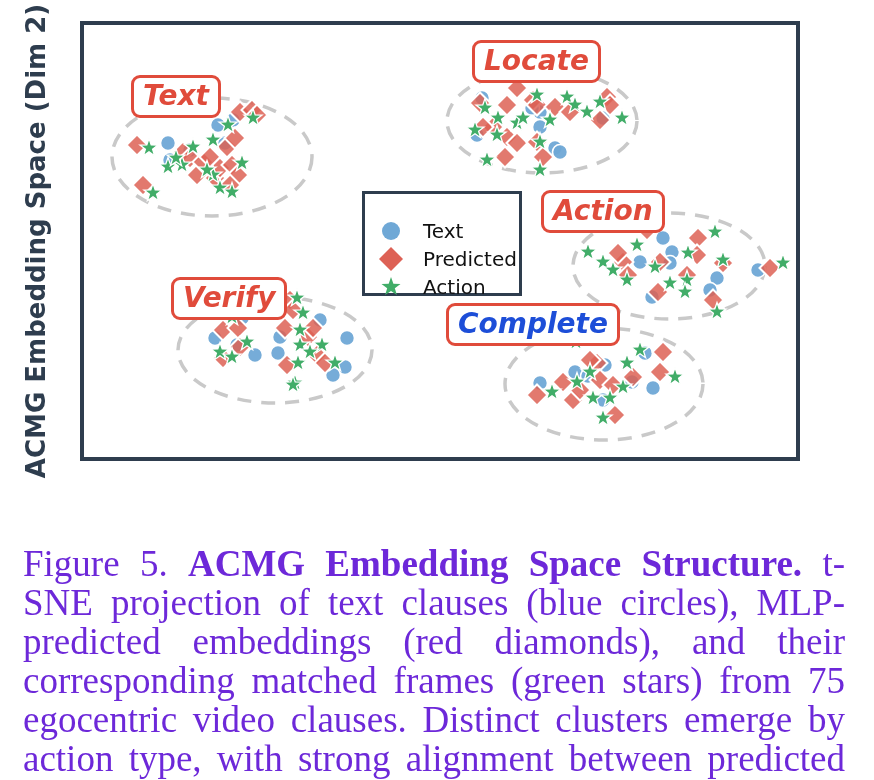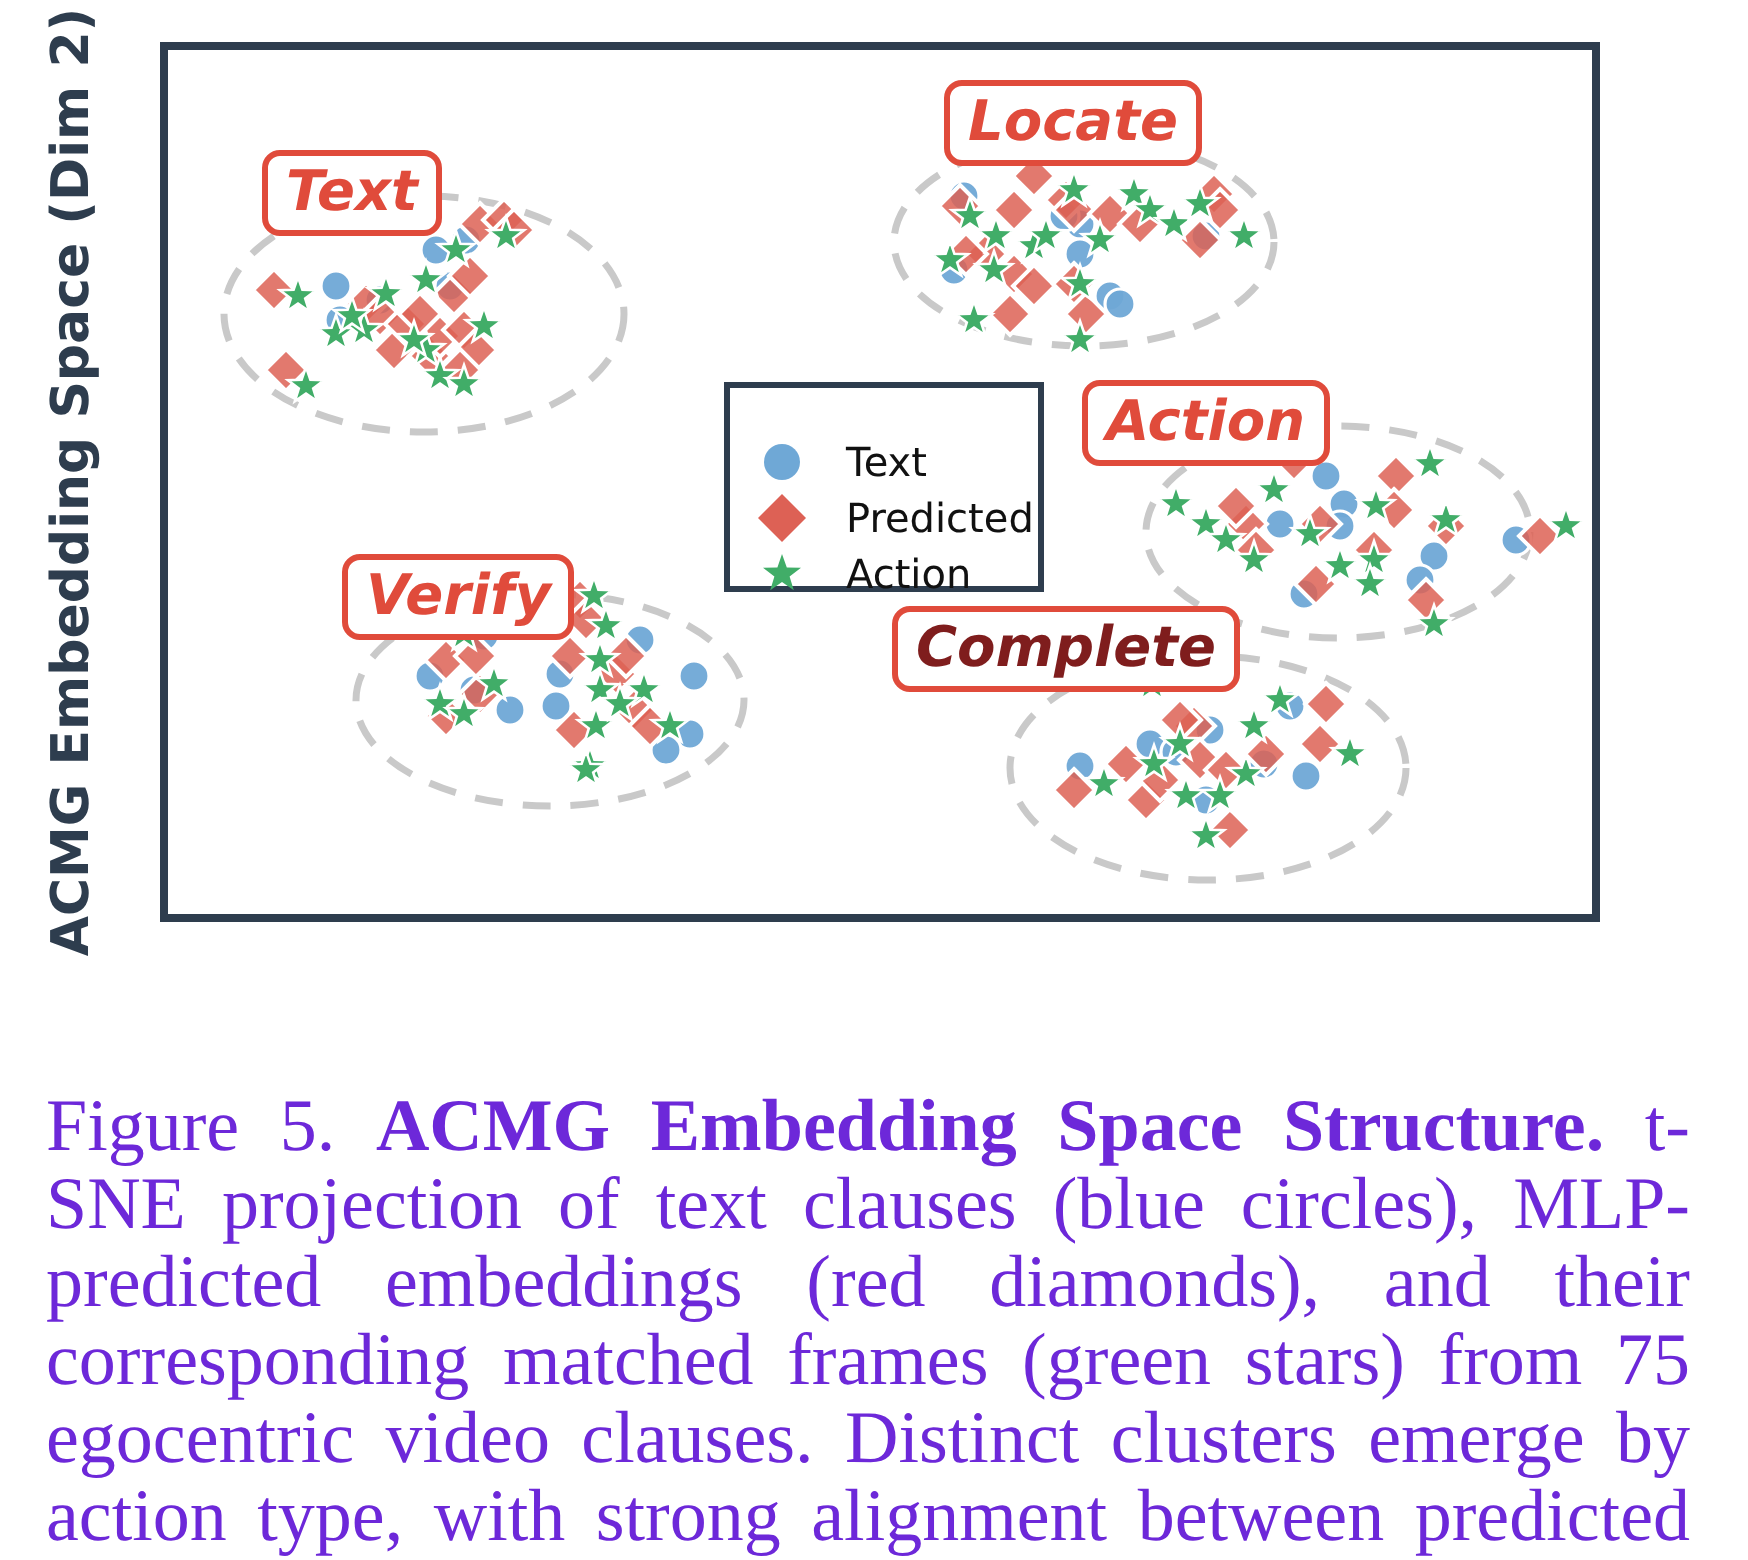--- a/index.html
+++ b/index.html
@@ -222,21 +222,21 @@
         <path d="M610.0,388.5L612.2,394.9L619.0,395.1L613.6,399.2L615.6,405.7L610.0,401.8L604.4,405.7L606.4,399.2L601.0,395.1L607.8,394.9Z" fill="#41ad68" stroke="#ffffff" stroke-width="1.3"></path>
       </svg>
 
     <div class="axis-label ylabel" style="color: rgb(46, 61, 78);">ACMG Embedding Space (Dim 2)</div>
 
     <div id="cluster-labels">
         <div class="cluster-label" style="left: 131px; top: 75px; color: rgb(224, 75, 59); border-color: rgb(224, 75, 59);">Text</div>
         <div class="cluster-label" style="left: 472px; top: 40px; color: rgb(224, 75, 59); border-color: rgb(224, 75, 59);">Locate</div>
         <div class="cluster-label" style="left: 171px; top: 277px; color: rgb(224, 75, 59); border-color: rgb(224, 75, 59);">Verify</div>
         <div class="cluster-label" style="left: 541px; top: 190px; color: rgb(224, 75, 59); border-color: rgb(224, 75, 59);">Action</div>
-        <div class="cluster-label" style="left: 446px; top: 303px; color: #7f1d1d; border-color: rgb(224, 75, 59);">Complete</div>
+        <div class="cluster-label" style="left: 446px; top: 303px; color: #1d4ed8; border-color: rgb(224, 75, 59);">Complete</div>
       </div>
 
     <div class="legend" style="border-color: rgb(46, 61, 78);">
       <div class="legend-row">
         <svg width="26" height="28">
           <circle cx="13" cy="14" r="9" stroke="none" fill="#6fa8d6"></circle>
         </svg>
         <span class="legend-label">Text</span>
       </div>
       <div class="legend-row">

